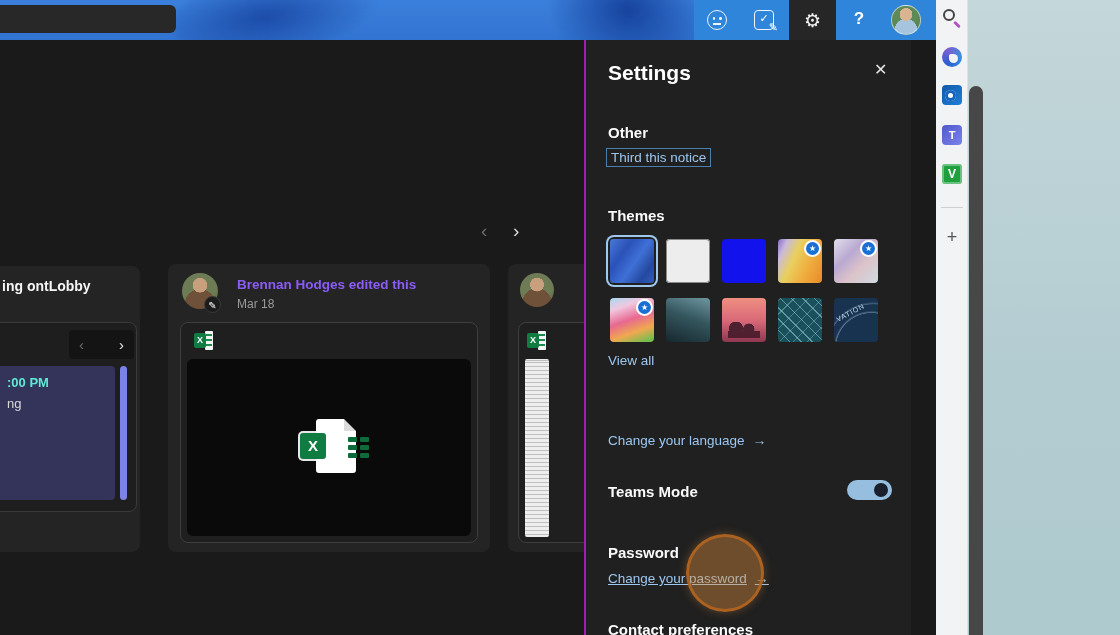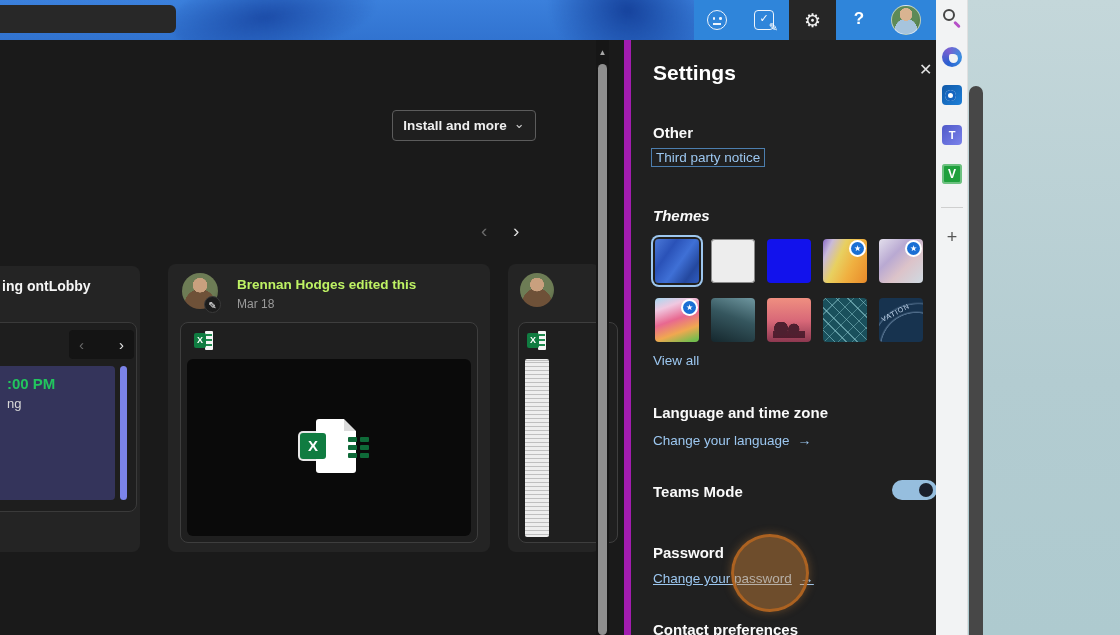--- a/index.html
+++ b/index.html
@@ -55,32 +55,32 @@
   .card { position:absolute; background:#242424; border-radius:8px; }
   .card-title { font-size:14px; font-weight:bold; color:#f5f5f5; }
 
   
   .sub-panel { position:absolute; left:4px; top:56px; width:153px; height:190px; background:#1e1e1e;
                border:1px solid #3a3a3a; border-radius:8px; }
   .chev-group { position:absolute; left:84px; top:7px; width:65px; height:29px; background:#141414;
                 border-radius:4px; display:flex; align-items:center; justify-content:space-between; padding:0 10px; }
   .chev-group .c1 { color:#6a6a6a; font-size:15px; } .chev-group .c2 { color:#e6e6e6; font-size:15px; }
   .event-tile { position:absolute; left:4px; top:43px; width:126px; height:134px; background:#34345b; border-radius:4px; }
-  .event-tile .t1 { position:absolute; left:18px; top:9px; font-size:15px; font-weight:bold; color:#22c55e; }
+  .event-tile .t1 { position:absolute; left:18px; top:9px; font-size:13px; font-weight:bold; color:#5eead4; }
   .event-tile .t2 { position:absolute; left:18px; top:30px; font-size:13px; color:#d8d8d8; }
   .event-bar { position:absolute; left:135px; top:43px; width:7px; height:134px; background:#7b83e8; border-radius:4px; }
 
   
   .person-avatar { position:absolute; width:36px; height:36px; border-radius:50%;
         background:radial-gradient(circle at 50% 34%, #c9a07e 0 24%, transparent 25%),
                    radial-gradient(circle at 50% 88%, #6e5138 0 42%, transparent 43%),
                    radial-gradient(circle at 40% 25%, #6d7c55 0 60%, #51603e 100%); }
   .edit-badge { position:absolute; width:17px; height:17px; border-radius:50%; background:#1c1c1c;
                 color:#fff; font-size:10px; line-height:17px; text-align:center; border:1px solid #3a3a3a; }
-  .author-line { font-size:13.5px; font-weight:bold; color:#bef264; }
+  .author-line { font-size:13.5px; font-weight:bold; color:#8b5cf6; }
   .date-line { font-size:12px; color:#9b9b9b; }
 
   .doc-card { position:absolute; background:#1f1f1f; border:1px solid #3e3e3e; border-radius:8px; }
   .doc-title { font-size:13.5px; font-weight:bold; color:#f2f2f2; white-space:nowrap; }
   .preview { position:absolute; background:#0a0a0a; border-radius:6px; }
 
   
   .xls-sm { position:absolute; width:19px; height:19px; }
   .xls-sm .g { position:absolute; left:0; top:2px; width:12px; height:15px; background:#107c41; border-radius:2px;
                color:#fff; font-size:9px; font-weight:bold; text-align:center; line-height:15px; }
@@ -103,22 +103,22 @@
   .sheet-strip { position:absolute; background:#eeeeee; border-radius:2px;
                  background-image:repeating-linear-gradient(180deg,#bfbfbf 0 1px, transparent 1px 4px);
                  background-position:0 3px; }
 
   
   .scrollbar { position:absolute; left:596px; top:40px; width:13px; height:595px; background:#161616; }
   .scroll-up { position:absolute; left:0; top:8px; width:13px; text-align:center; font-size:8px; color:#a8a8a8; }
   .scroll-thumb { position:absolute; left:2px; top:24px; width:9px; height:571px; background:#8f8f8f; border-radius:5px; }
 
   
-  .settings { position:absolute; left:624px; top:40px; width:327px; height:595px; background:#202020;
-              border-left:7px solid #a21caf; }
+  .settings { position:absolute; left:584px; top:40px; width:327px; height:595px; background:#202020;
+              border-left:2px solid #a21caf; }
   .s-title { position:absolute; left:22px; top:21px; font-size:21px; font-weight:bold; color:#fff; }
   .s-close { position:absolute; left:288px; top:20px; font-size:16px; color:#e4e4e4; }
   .s-head { position:absolute; font-size:15px; font-weight:bold; color:#fafafa; }
   .s-link { position:absolute; font-size:13.5px; color:#9cc7f0; }
   .s-link .arr { margin-left:8px; font-size:14px; }
   .boxed { border:1px solid #4c7eae; padding:1px 4px; }
   .underlined { text-decoration:underline; }
 
   .theme-tile { position:absolute; width:44px; height:44px; border-radius:4px; overflow:hidden; }
   .theme-tile.sel { box-shadow:0 0 0 2px #202020, 0 0 0 4px #9ec8f0; }
@@ -213,24 +213,20 @@
       </div>
       <div class="gear-block">
         <span class="gear-glyph">⚙</span>
       </div>
       <div class="help-glyph">?</div>
       <div class="tb-avatar"></div>
     </div>
 
     <div class="page">
 
-      <div class="install-btn">
-        <span>Install and more</span>
-        <span class="caret">⌄</span>
-      </div>
 
       <div class="car-arrow car-prev">‹</div>
       <div class="car-arrow car-next">›</div>
 
       <div class="card" style="left:-20px; top:226px; width:160px; height:286px;">
         <div class="card-title" style="position:absolute; left:22px; top:12px;">ing ontLobby</div>
         <div class="sub-panel">
           <div class="chev-group">
             <span class="c1">‹</span>
             <span class="c2">›</span>
@@ -289,24 +285,24 @@
       <div class="scroll-up">▲</div>
       <div class="scroll-thumb"></div>
     </div>
 
     <div class="settings">
       <div class="s-title">Settings</div>
       <div class="s-close">✕</div>
 
       <div class="s-head" style="left:22px; top:84px;">Other</div>
       <div class="s-link boxed" style="left:20px; top:108px;">
-        <span>Third party notice</span>
-      </div>
-
-      <div class="s-head" style="left:22px; top:167px;font-style:italic;">Themes</div>
+        <span>Third this notice</span>
+      </div>
+
+      <div class="s-head" style="left:22px; top:167px;">Themes</div>
 
       <div class="theme-tile sel tt1" style="left:24px; top:199px;"></div>
       <div class="theme-tile tt2" style="left:80px; top:199px;"></div>
       <div class="theme-tile tt3" style="left:136px; top:199px;"></div>
       <div class="theme-tile tt4" style="left:192px; top:199px;">
         <span class="star-badge">
             <i>★</i>
           </span>
       </div>
       <div class="theme-tile tt5" style="left:248px; top:199px;">
@@ -324,21 +320,20 @@
       <div class="theme-tile tt8" style="left:136px; top:258px;"></div>
       <div class="theme-tile tt9" style="left:192px; top:258px;"></div>
       <div class="theme-tile tt10" style="left:248px; top:258px;">
         <span>VATION</span>
       </div>
 
       <div class="s-link" style="left:22px; top:313px;">
         <span>View all</span>
       </div>
 
-      <div class="s-head" style="left:22px; top:364px;">Language and time zone</div>
       <div class="s-link" style="left:22px; top:392px;">
         <span>Change your language</span><span class="arr">→</span>
       </div>
 
       <div class="s-head" style="left:22px; top:443px;">Teams Mode</div>
       <div class="toggle">
         <div class="knob"></div>
       </div>
 
       <div class="s-head" style="left:22px; top:504px;">Password</div>

